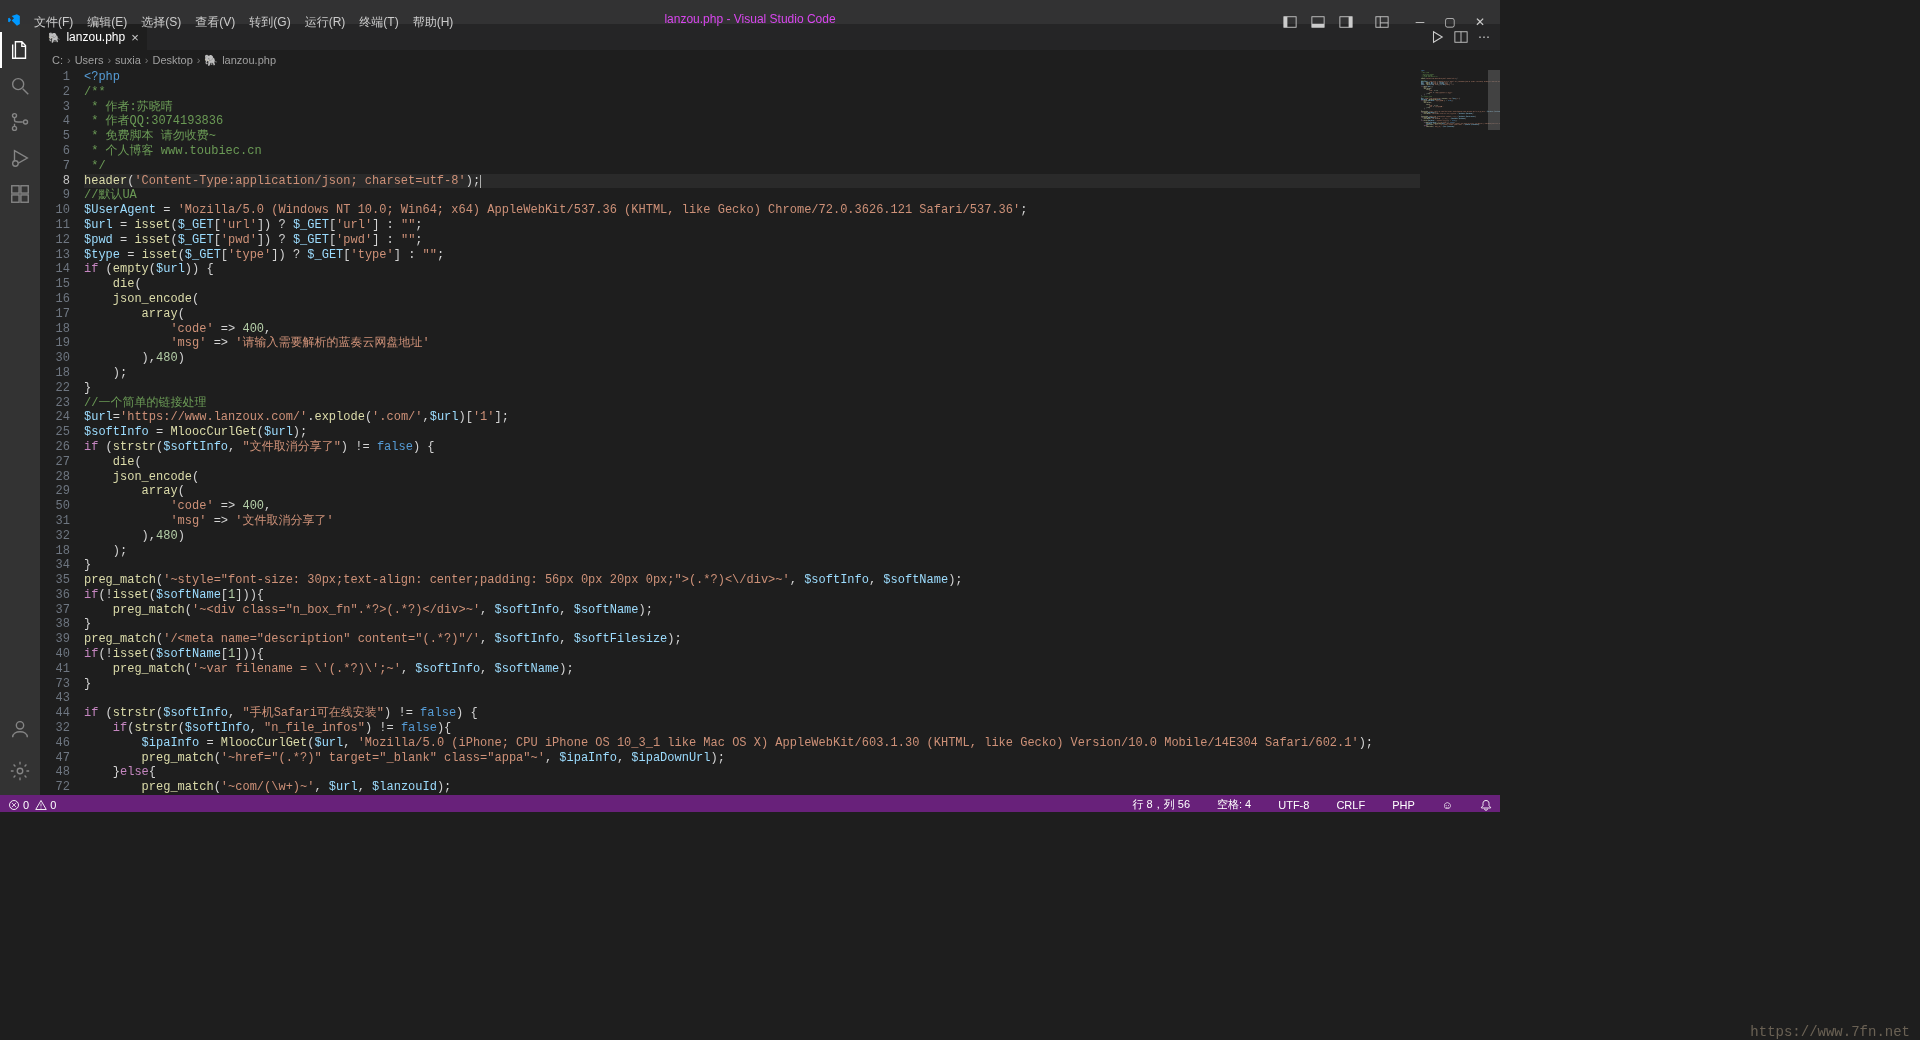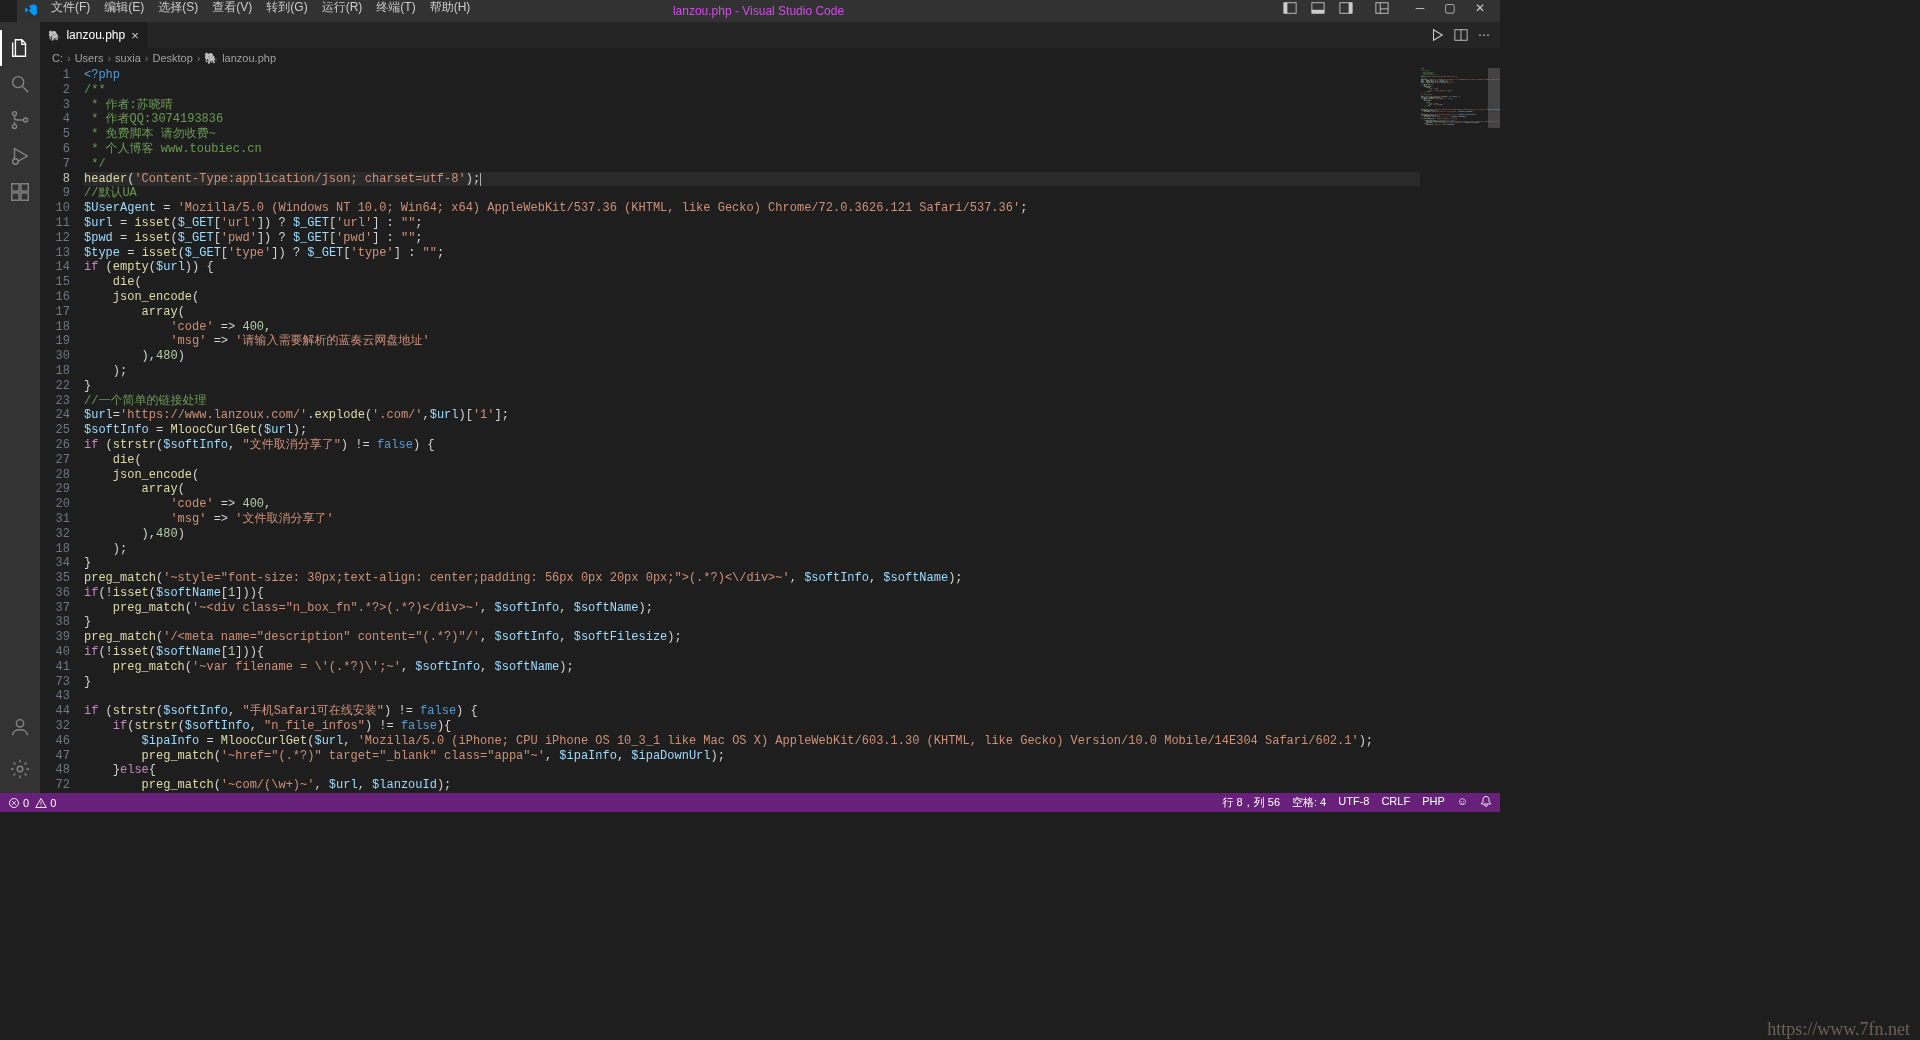--- a/index.html
+++ b/index.html
@@ -9,24 +9,23 @@
   color: #cccccc;
   width: 1500px;
   height: 812px;
   overflow: hidden;
   font-size: 12px;
 }
 .titlebar {
   height: 22px;
   background: #323233;
   display: flex;
-  align-items: flex-end;
-  padding: 4px 6px;
+  align-items: flex-start;
+  padding: 12px 6px;
   position: relative;
-  margin-left: 17px;
 }
 .titlebar .app-icon {
   width: 16px; height: 16px;
   margin-right: 6px;
   display: flex; align-items: center; justify-content: center;
 }
 .titlebar .menu { display: flex; gap: 2px; }
 .titlebar .menu span { padding: 2px 6px; cursor: default; color: #ccc; }
 .titlebar .title {
   position: absolute; left: 50%; transform: translateX(-50%);
@@ -167,27 +166,27 @@
 .statusbar {
   height: 19px;
   background: #68217a;
   display: flex;
   align-items: center;
   color: #fff;
   font-size: 11px;
   padding: 0 8px;
 }
 .statusbar .sb-left { display: flex; align-items: center; gap: 6px; }
-.statusbar .sb-right { margin-left: auto; display: flex; gap: 12px; align-items: flex-start;}
+.statusbar .sb-right { margin-left: auto; display: flex; gap: 27px; align-items: center;}
 .watermark {
   position: absolute;
   right: 10px; bottom: 0px;
   color: rgba(200,180,150,0.45);
-  font-size: 18px;
-  font-family: Liberation Serif, serif;
+  font-size: 14px;
+  font-family: Liberation Mono, monospace;
   pointer-events: none;
 }
 svg { display: block; }
 .cursor-bar {
   display: inline-block;
   width: 1px;
   height: 13px;
   background: #aeafad;
   vertical-align: text-bottom;
 }
@@ -356,21 +355,21 @@
           <div>30</div>
           <div>18</div>
           <div>22</div>
           <div>23</div>
           <div>24</div>
           <div>25</div>
           <div>26</div>
           <div>27</div>
           <div>28</div>
           <div>29</div>
-          <div>20</div>
+          <div>50</div>
           <div>31</div>
           <div>32</div>
           <div>18</div>
           <div>34</div>
           <div>35</div>
           <div>36</div>
           <div>37</div>
           <div>38</div>
           <div>39</div>
           <div>40</div>

